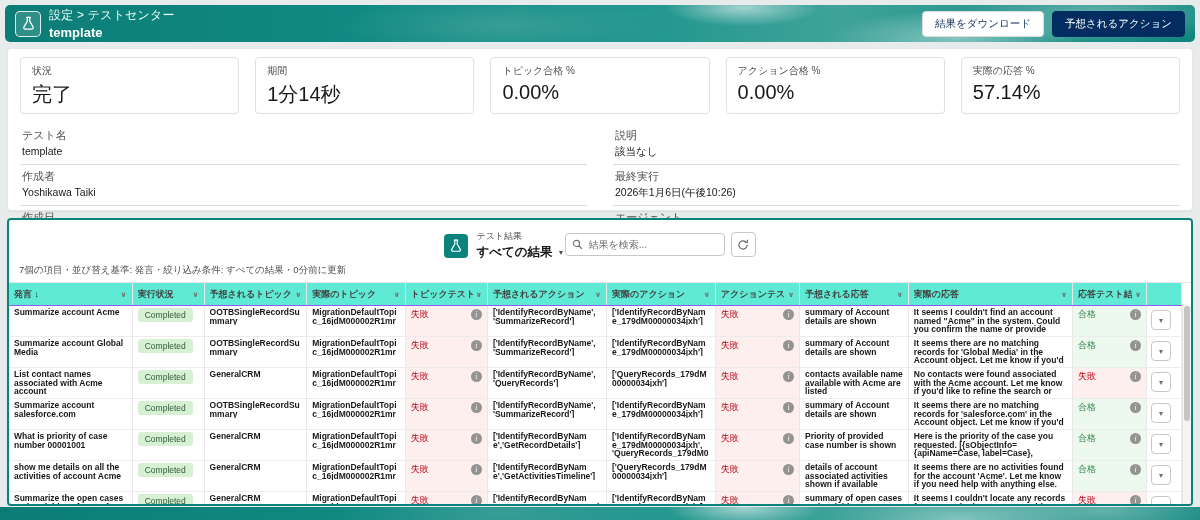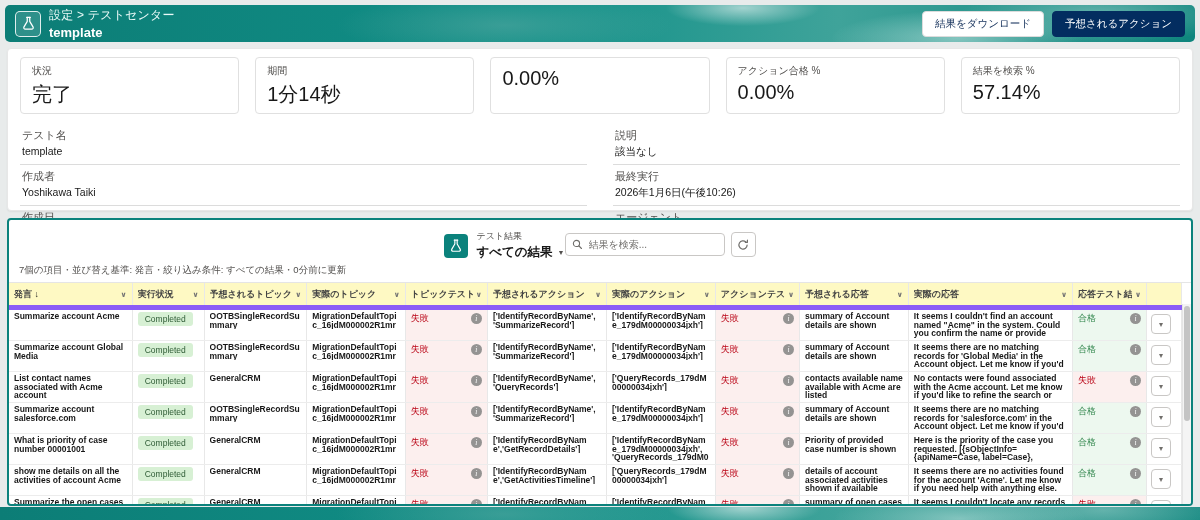--- a/index.html
+++ b/index.html
@@ -61,22 +61,22 @@
     padding:0 8px 0 23px; font-size:10px; font-family:inherit; color:#181818; outline:none; }
   .search-box input::placeholder { color:#706e6b; }
   .icon-btn { width:25px; height:25px; border:1px solid #c9c7c5; border-radius:4px; background:#fff;
     display:flex; align-items:center; justify-content:center; cursor:pointer; }
   .results-meta { padding:3px 10px 5px; font-size:9.5px; color:#514f4d; }
 
   
   .table-wrap { flex:1; overflow:hidden; border-top:1px solid #e5e5e5; position:relative; padding-right:9px; }
   table { width:100%; border-collapse:collapse; table-layout:fixed; }
   th, td { border-right:1px solid #e8e8e8; text-align:left; vertical-align:top; }
-  thead th { background:#fef9c3; font-size:9px; color:#444; font-weight:bold; padding:5px 5px 4px;
-    border-bottom:5px solid #8b5cf6; height:20px; overflow:hidden; cursor:pointer; }
+  thead th { background:#5eead4; font-size:9px; color:#444; font-weight:bold; padding:5px 5px 4px;
+    border-bottom:1px solid #8b5cf6; height:20px; overflow:hidden; cursor:pointer; }
   .th-inner { display:flex; justify-content:space-between; align-items:center; gap:3px; }
   .th-label { white-space:nowrap; overflow:hidden; }
   .sort { font-size:9px; color:#181818; }
   .chev { font-size:7.5px; color:#747474; flex:0 0 auto; }
   tbody td { padding:2px 5px; height:30px; font-size:8.5px; border-bottom:1px solid #ececec; overflow:hidden; }
   .cell { max-height:26px; overflow:hidden; line-height:8.7px; word-break:break-word;font-weight:bold; }
   td.code .cell { word-break:break-all; }
   .chip { display:inline-block; background:#d7f0d4; color:#2e5b35; font-size:8.5px; padding:2px 7px; border-radius:3px; }
   td.result-cell .rc-inner { display:flex; justify-content:space-between; align-items:flex-start; gap:3px; }
   td.result-cell.fail { background:#fcefee; }
@@ -119,28 +119,29 @@
   <div class="stats-row">
     <div class="stat">
       <div class="stat-label">状況</div>
       <div class="stat-value">完了</div>
     </div>
     <div class="stat">
       <div class="stat-label">期間</div>
       <div class="stat-value">1分14秒</div>
     </div>
     <div class="stat">
+      <div class="stat-label">トピック合格 %</div>
       <div class="stat-value">0.00%</div>
     </div>
     <div class="stat">
       <div class="stat-label">アクション合格 %</div>
       <div class="stat-value">0.00%</div>
     </div>
     <div class="stat">
-      <div class="stat-label">結果を検索 %</div>
+      <div class="stat-label">実際の応答 %</div>
       <div class="stat-value">57.14%</div>
     </div>
   </div>
 
   <div class="details-grid">
     <div class="field">
       <div class="field-label">テスト名</div>
       <div class="field-value">template</div>
     </div>
     <div class="field">

